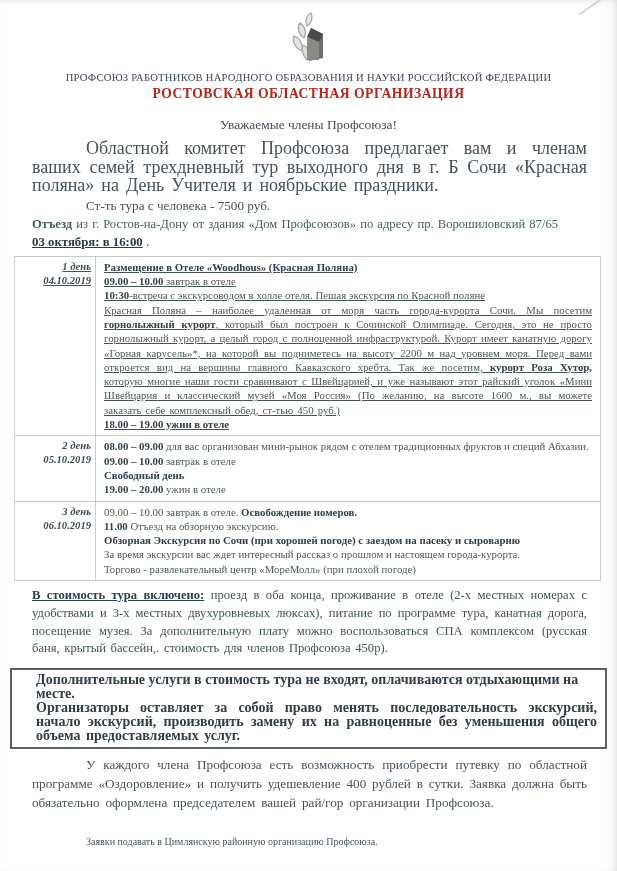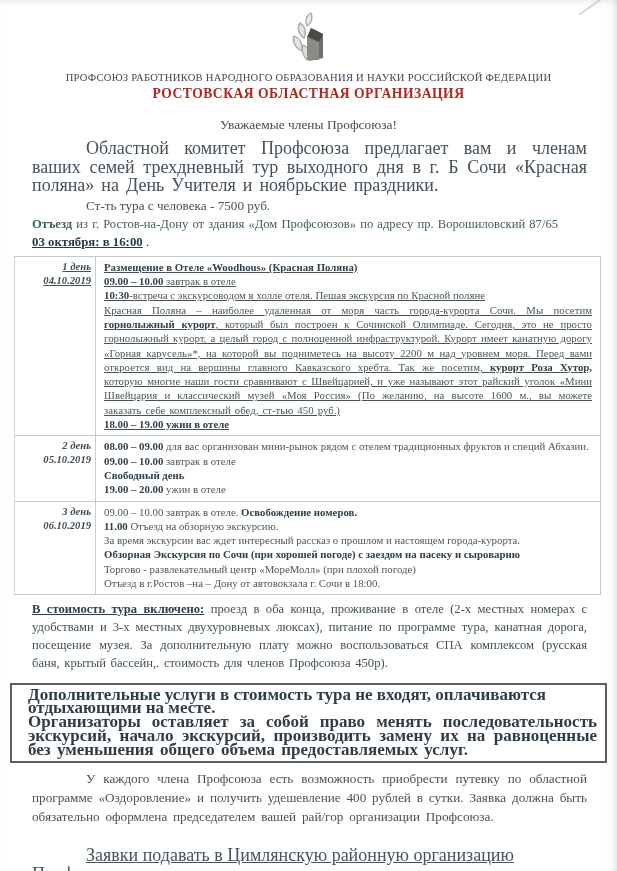--- a/index.html
+++ b/index.html
@@ -58,30 +58,30 @@
   .t-right .b{color:#30414a;}
   
   .included{
     margin:6px 30px 0 32px;font-size:12.6px;line-height:17.8px;
     text-align:justify;color:#40544f;word-spacing:1.5px;
   }
   .included .b{color:#2b414b;}
   
   .note-box{
     margin:10px 10px 1px 10px;border:2px solid #5b5f62;
-    padding:3px 8px 4px 16px;font-size:17px;line-height:13.9px;
+    padding:3px 8px 4px 24px;font-size:14px;line-height:13.9px;
     font-weight:bold;color:#2f3d46;
   }
   .note-box .jp{text-align:justify;word-spacing:2px;}
   
   .offer-para{
     margin:6px 30px 0 32px;font-size:13.2px;line-height:19px;
     text-align:justify;text-indent:54px;color:#44525b;word-spacing:2.5px;
   }
-  .apply-para{margin:20px 30px 8px 32px;font-size:18px;line-height:19px;text-indent:54px;color:#46545c;text-decoration:underline;}
+  .apply-para{margin:20px 30px 8px 32px;font-size:10px;line-height:19px;text-indent:54px;color:#46545c;}
   
   .footer{
     position:absolute;left:0;right:0;bottom:10px;height:60px;
   }
   .footer-title{position:absolute;left:40px;top:20px;font-size:13px;color:#4a555e;}
   .signature{position:absolute;left:205px;top:0;}
   .footer-name{position:absolute;right:58px;top:20px;font-size:13px;color:#4a555e;}
 </style>
 </head>
 <body>
@@ -138,24 +138,23 @@
         </div>
       </div>
       <div class="t-row">
         <div class="t-left">
           <div>3 день</div>
           <div>06.10.2019</div>
         </div>
         <div class="t-right">
           <div class="t-line"><span>09.00 – 10.00 завтрак   в отеле. </span><span class="b">Освобождение номеров.</span></div>
           <div class="t-line"><span class="b">11.00</span><span> Отъезд на обзорную экскурсию.</span></div>
+          <div class="t-line"><span class="b">Обзорная Экскурсия по Сочи (при хорошей погоде) с заездом на пасеку и сыроварню</span></div>
           <div class="t-line"><span>За время экскурсии вас ждет интересный рассказ о прошлом и настоящем  города-курорта.</span></div>
-          <div class="t-line"><span class="b">Обзорная Экскурсия по Сочи (при хорошей погоде) с заездом на пасеку и сыроварню</span></div>
           <div class="t-line"><span>Торгово - развлекательный центр  «МореМолл»   (при плохой погоде)</span></div>
-          <div class="t-line"><span>Отъезд в г.Ростов –на – Дону от автовокзала  г. Сочи в 18:00.</span></div>
         </div>
       </div>
     </div>
 
   <div class="included"><span class="b u">В стоимость тура включено:</span><span> проезд в оба конца, проживание в  отеле (2-х местных номерах с удобствами и 3-х местных двухуровневых люксах), питание по программе тура, канатная дорога, посещение музея. За дополнительную плату можно воспользоваться СПА комплексом (русская баня, крытый бассейн,. стоимость для членов Профсоюза 450р).</span></div>
 
   <div class="note-box">
     <div>Дополнительные услуги в стоимость тура не входят, оплачиваются отдыхающими на месте.</div>
     <div class="jp">Организаторы   оставляет за собой право менять последовательность экскурсий, начало экскурсий, производить замену их на равноценные без уменьшения общего объема предоставляемых услуг.</div>
   </div>

